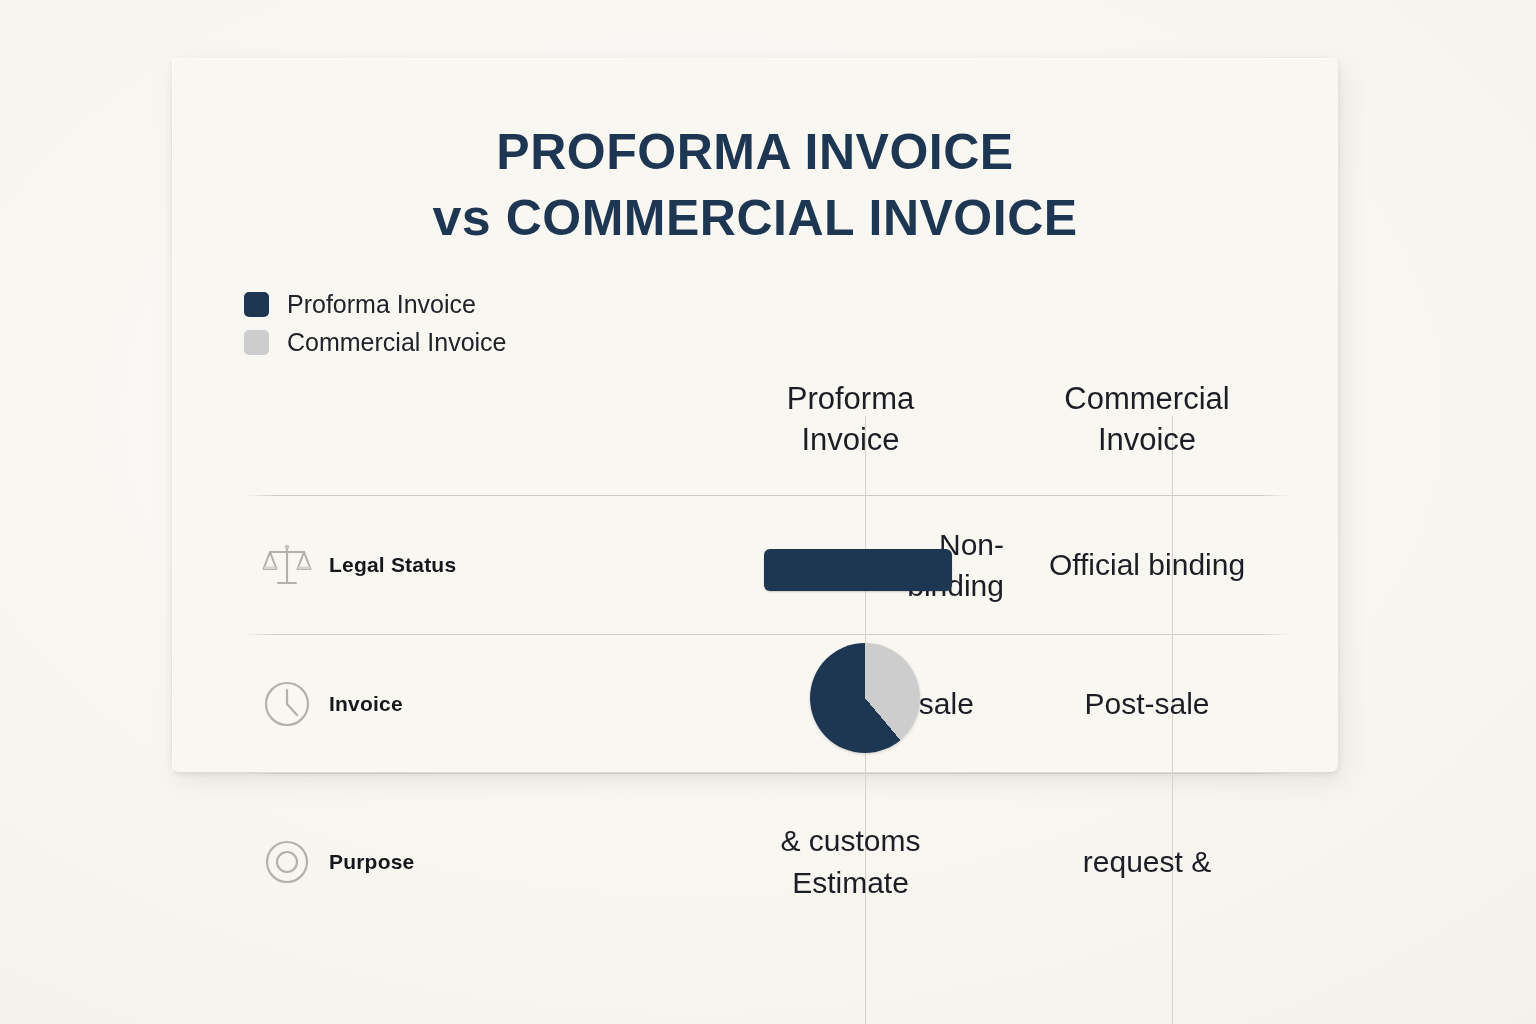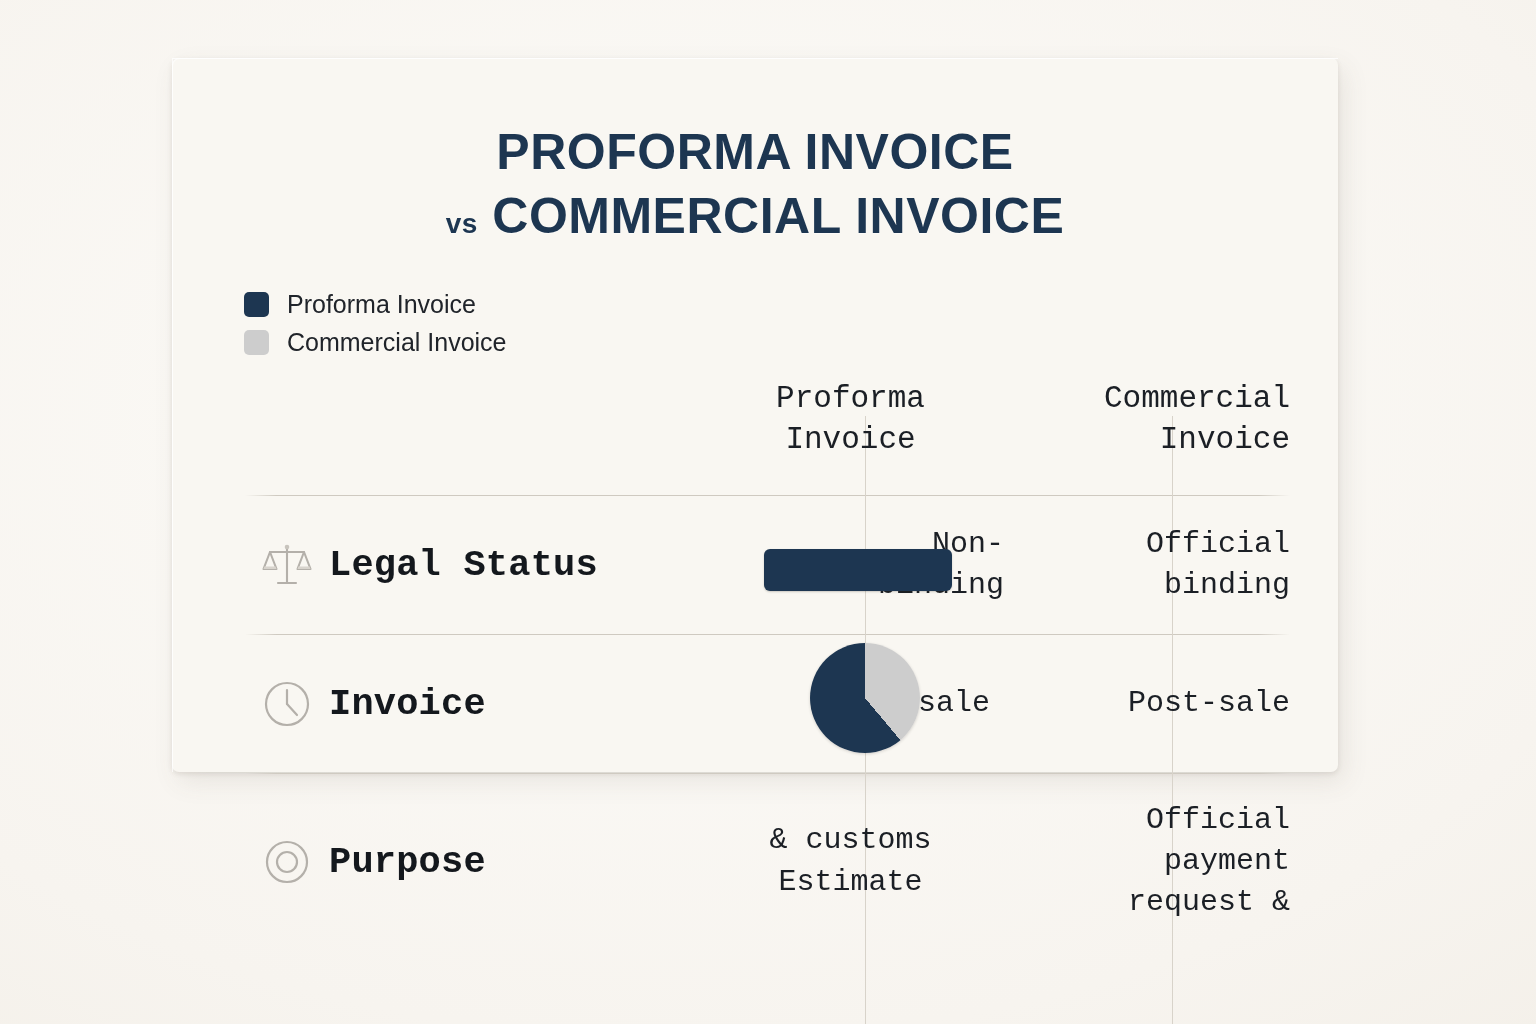--- a/index.html
+++ b/index.html
@@ -55,21 +55,21 @@
   .title-line {
     color: #1d3651;
     font-weight: bold;
     font-size: 50px;
     letter-spacing: 0.5px;
     line-height: 1.28;
     white-space: nowrap;
     text-shadow: 0 1px 0 rgba(255,255,255,0.5);
   }
   .title-line .vs {
-    font-size: 28px;
+    font-size: 52px;
     letter-spacing: 0.5px;
   }
 
   
   #legend {
     position: absolute;
     left: 72px;
     top: 227px;
   }
   .legend-row {
@@ -89,33 +89,32 @@
     color: #20242a;
     line-height: 1;
   }
 
   
   #table {
     position: absolute;
     left: 73px;
     top: 270px;
     width: 1045px;
-    font-family: Liberation Mono, monospace;
   }
 
   .trow {
     position: relative;
     display: flex;
     align-items: center;
   }
 
   
   .c-label  { width: 452px; flex: 0 0 452px; display: flex; align-items: center; }
   .c-pro    { width: 307px; flex: 0 0 307px; text-align: center; }
-  .c-com    { width: 286px; flex: 0 0 286px; text-align: right; }
+  .c-com    { width: 286px; flex: 0 0 286px; text-align: center; }
 
   
   #header-row { height: 167px; align-items: flex-end; }
   #header-row .c-pro, #header-row .c-com { padding-bottom: 34px; }
   .col-head {
     font-size: 31px;
     color: #1b1f25;
     line-height: 1.32;
   }
 
@@ -128,21 +127,21 @@
   #row-purpose { height: 175px; }
 
   .row-icon {
     width: 84px;
     flex: 0 0 84px;
     display: flex;
     justify-content: center;
     align-items: center;
   }
   .row-name {
-    font-size: 37px;
+    font-size: 21px;
     font-weight: bold;
     color: #14181d;
     letter-spacing: 0.2px;
   }
   .cell-text {
     font-size: 30px;
     color: #1b1f25;
     line-height: 1.37;
   }
 
@@ -296,20 +295,19 @@
               </g>
             </svg>
           </span>
           <span class="row-name">Purpose</span>
         </div>
         <div class="c-pro">
           <div class="cell-text">&amp; customs</div>
           <div class="cell-text">Estimate</div>
         </div>
         <div class="c-com">
-          <div class="cell-text">Official payment</div>
           <div class="cell-text">request &amp;</div>
         </div>
       </div>
 
     </div>
   </div>
 </div>
 
 </body></html>

